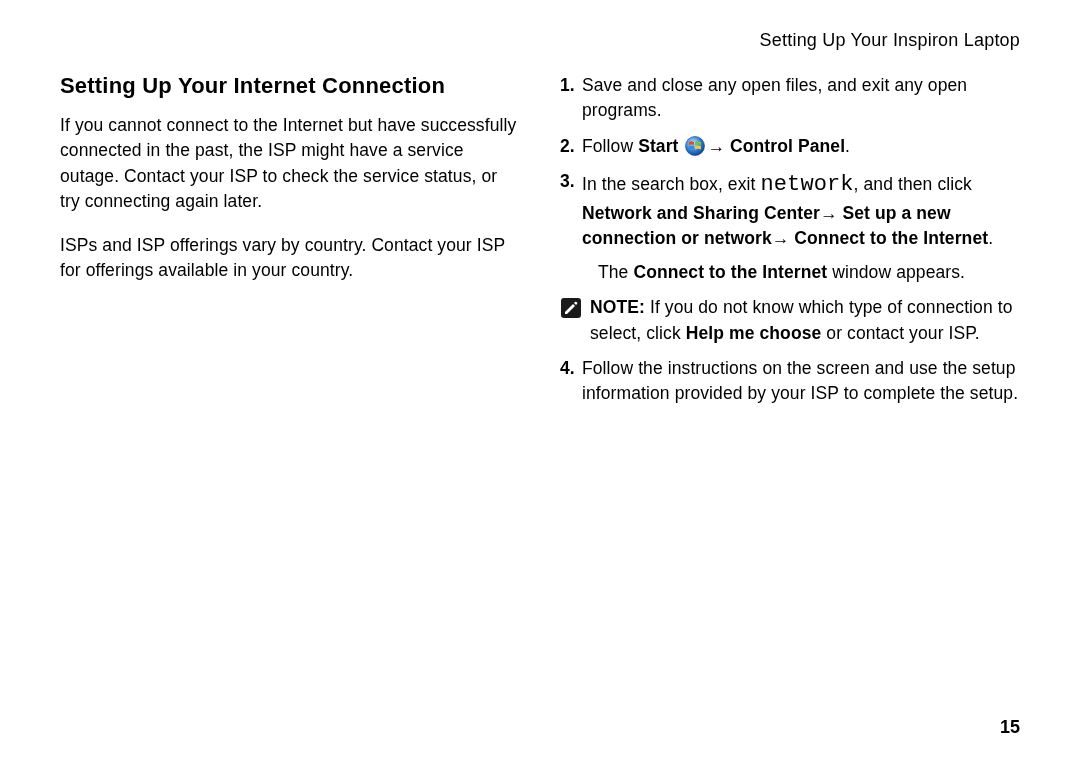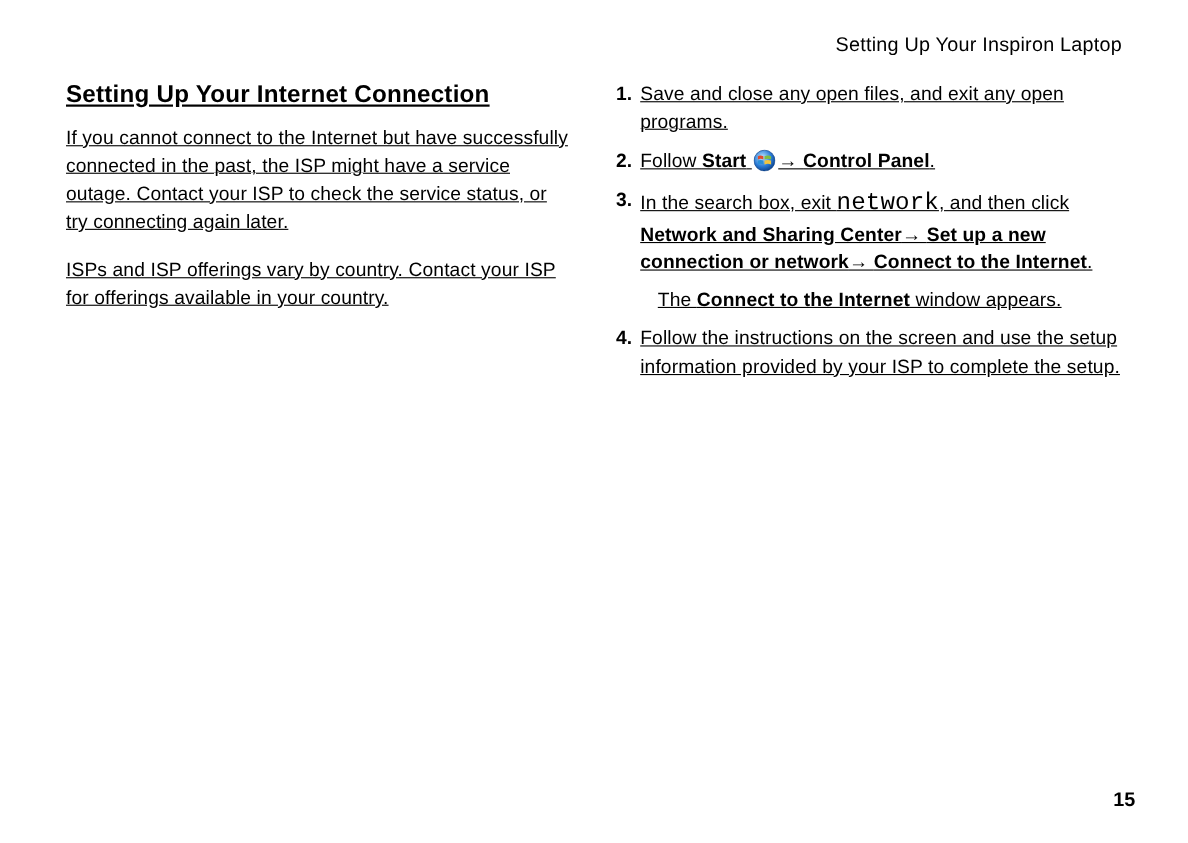--- a/index.html
+++ b/index.html
@@ -13,21 +13,20 @@
   .header-title {
     text-align: right;
     font-weight: 400;
     font-size: 18px;
     margin-bottom: 22px;
     letter-spacing: 0.2px;
   }
   .columns {
     display: flex;
     gap: 40px;
-    text-decoration: underline;
   }
   .col {
     flex: 1 1 50%;
     min-width: 0;
   }
   h2.section {
     font-size: 22px;
     font-weight: 700;
     margin-bottom: 14px;
     letter-spacing: 0.2px;
@@ -83,21 +82,21 @@
   }
   .start-orb {
     display: inline-block;
     vertical-align: -4px;
     width: 20px; height: 20px;
     margin: 0 2px;
   }
   .page-number {
     position: absolute;
     bottom: 28px;
-    right: 48px;
+    right: 60px;
     font-weight: 700;
     font-size: 18px;
     margin-left: 28px;
   }
 </style>
 </head>
 <body>
 
 <div class="header-title">Setting Up Your Inspiron Laptop</div>
 
@@ -134,20 +133,32 @@
         </span><span class="bold">→ </span><span class="bold">Control Panel</span><span>.</span>
       </li>
 
       <li>
         <span>In the search box, exit </span><span class="mono">network</span><span>, and then click </span><span class="bold">Network and Sharing Center</span><span class="bold">→ </span><span class="bold">Set up a new connection or network</span><span class="bold">→ </span><span class="bold">Connect to the Internet</span><span>.</span>
 
         <div class="indent-followup" style="padding-left:0; margin-left:16px;">
           <span>The </span><span class="bold">Connect to the Internet</span><span> window appears.</span>
         </div>
 
+        <div class="note-block" style="margin-left:-22px;">
+          <span class="note-icon">
+            <svg viewBox="0 0 22 22" width="22" height="22">
+              <rect x="1" y="1" width="20" height="20" rx="3" fill="#1a1a1a"></rect>
+              <path d="M5 15 L13 7 L15 9 L7 17 L5 17 Z" fill="#fff"></path>
+              <path d="M14 6 L15 5 Q15.7 4.3 16.5 5 L17 5.5 Q17.7 6.3 17 7 L16 8 Z" fill="#fff"></path>
+            </svg>
+          </span>
+          <div class="note-text">
+            <span class="bold">NOTE:</span><span> If you do not know which type of connection to select, click </span><span class="bold">Help me choose</span><span> or contact your ISP.</span>
+          </div>
+        </div>
       </li>
 
       <li>Follow the instructions on the screen and use the setup information provided by your ISP to complete the setup.</li>
     </ol>
   </div>
 
 </div>
 
 <div class="page-number">15</div>
 

